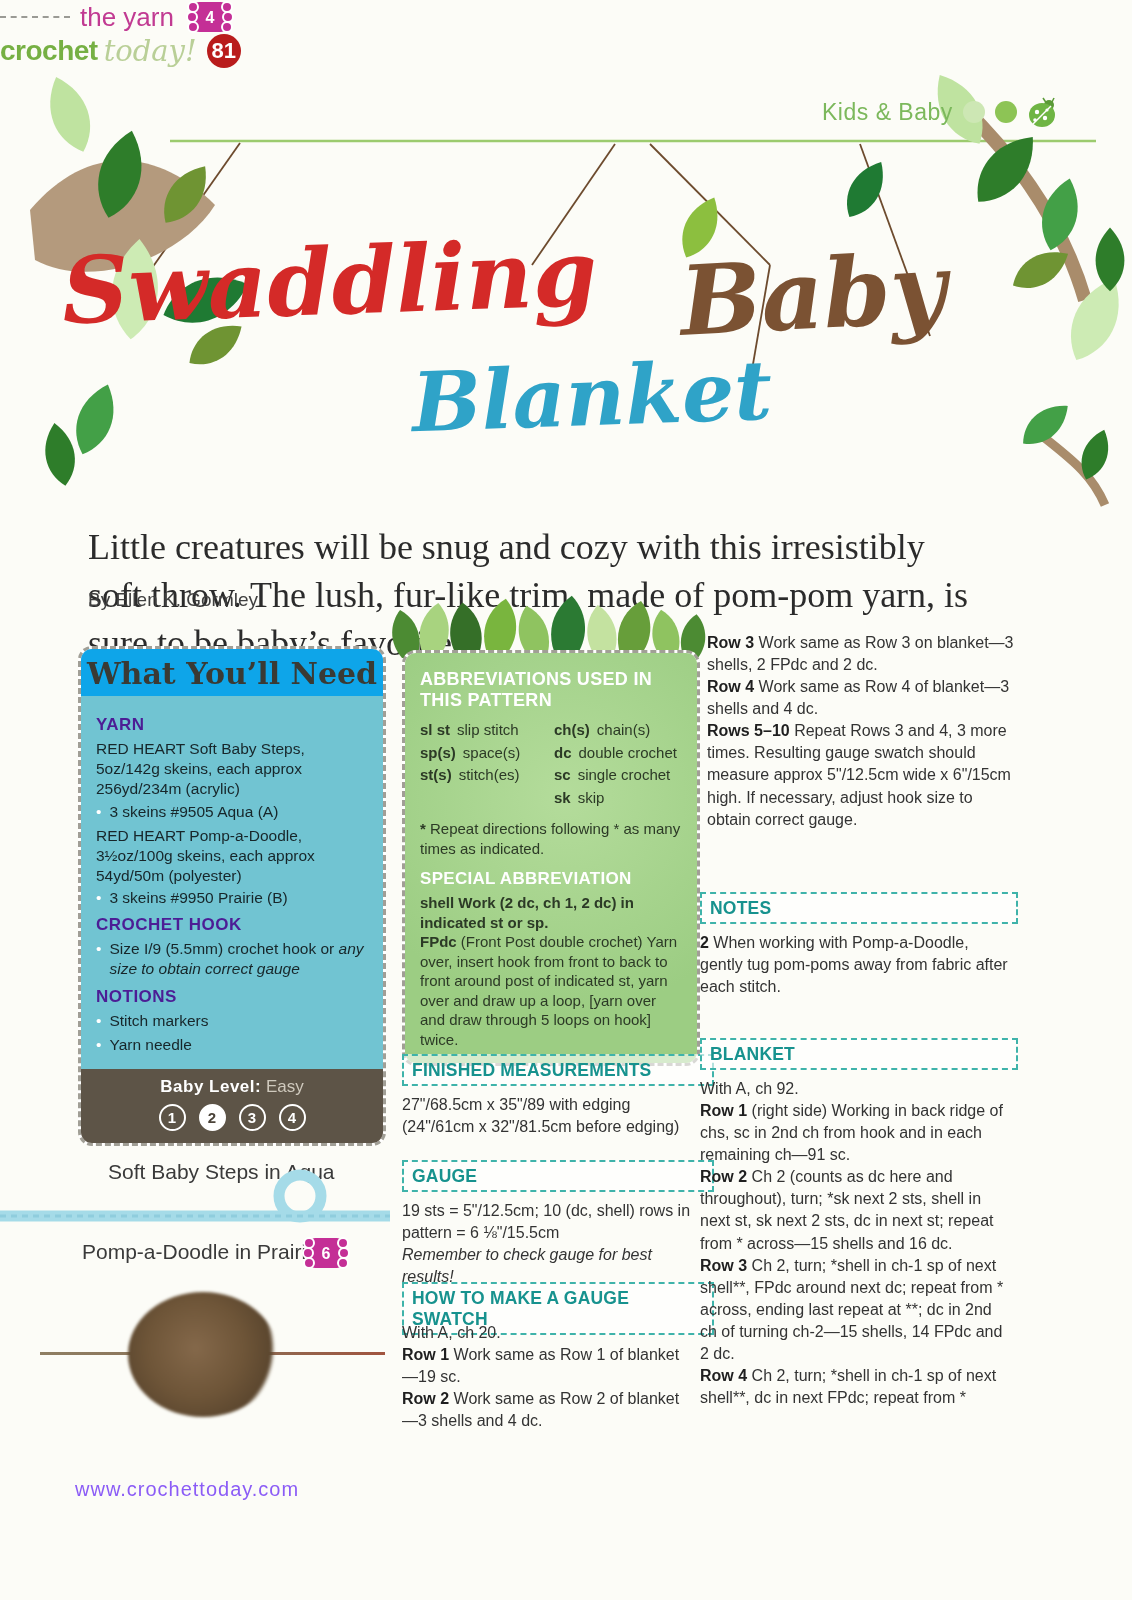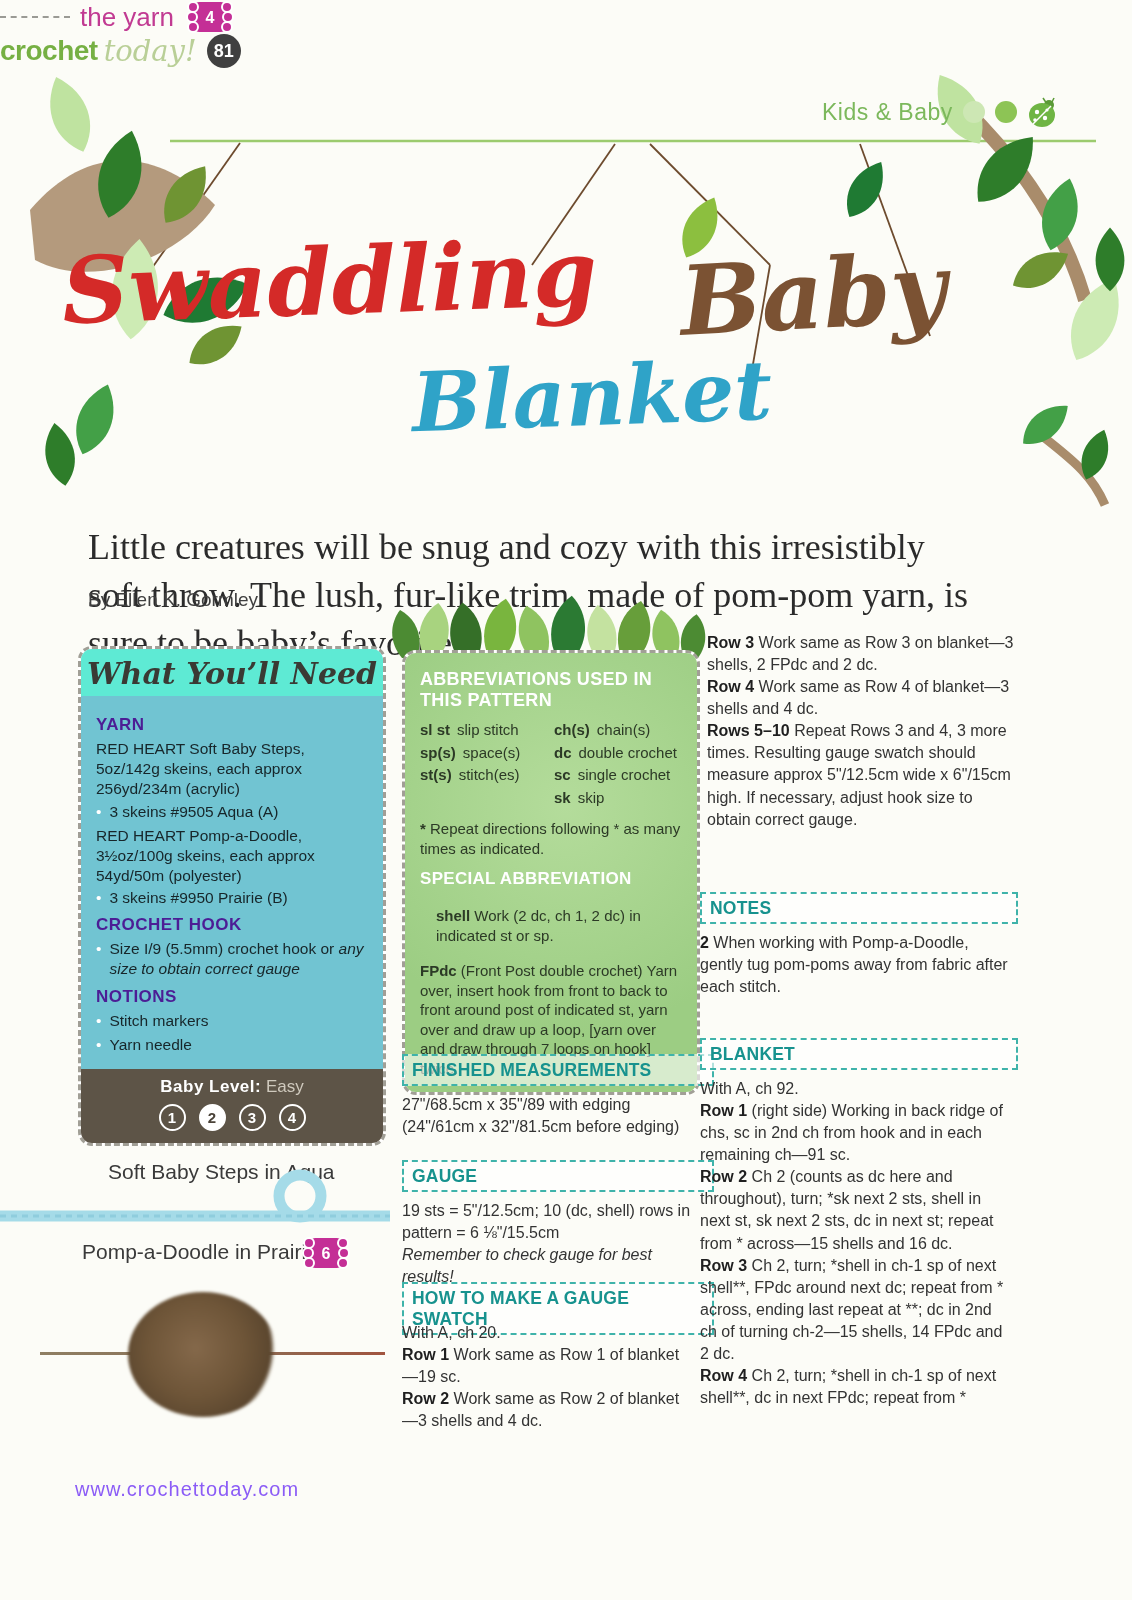--- a/index.html
+++ b/index.html
@@ -19,22 +19,22 @@
   .t-swaddling{left:62px;top:228px;font-size:92px;color:#d42a28;transform:rotate(-2deg);}
   .t-baby{left:680px;top:238px;font-size:96px;color:#7b5233;transform:rotate(-3deg);}
   .t-blanket{left:412px;top:348px;font-size:82px;color:#2fa3c8;transform:rotate(-2deg);}
 
   .intro{left:88px;top:488px;width:890px;font-family:"Liberation Serif",serif;font-size:36px;line-height:1.33;color:#2b2b2b;}
   .byline{left:88px;top:570px;font-size:19px;color:#3f3f3f;}
 
   
   .stitch{border:3px dashed rgba(85,80,65,.55);border-radius:14px;background:#fff;}
   .wyn{left:78px;top:646px;width:302px;}
-  .wyn-head{background:#5eead4;border-radius:11px 11px 0 0;text-align:center;padding:7px 0 5px;
-            font-family:"DejaVu Serif","Liberation Serif",serif;font-style:italic;font-weight:bold;font-size:30px;color:#3a3a34;}
+  .wyn-head{background:#0ea5e9;border-radius:11px 11px 0 0;text-align:center;padding:7px 0 5px;
+            font-family:"DejaVu Serif","Liberation Serif",serif;font-weight:bold;font-size:30px;color:#3a3a34;}
   .wyn-body{background:#71c4d2;padding:12px 15px 10px;font-size:15.5px;line-height:1.3;color:#17262a;}
   .wyn-body h4{margin:6px 0 3px;font-size:17px;color:#4c1d95;letter-spacing:.5px;}
   .wyn-body p{margin:0 0 2px;}
   .bullet{display:flex;gap:8px;margin:2px 0 4px;}
   .bullet .b{color:#fff;}
   .skillbar{background:#5d5447;border-radius:0 0 11px 11px;text-align:center;padding:8px 0 12px;color:#fff;}
   .skillbar .sl{font-size:17px;}
   .skillbar .sl b{letter-spacing:.5px;}
   .skillbar .sl .easy{color:#cfc9bd;}
   .circles{display:flex;justify-content:center;gap:13px;margin-top:7px;}
@@ -83,21 +83,21 @@
   .r-notes-h{left:700px;top:892px;width:298px;}
   .r-notes-t{left:700px;top:932px;}
   .r-blanket-h{left:700px;top:1038px;width:298px;}
   .r-blanket-t{left:700px;top:1078px;}
 
   
   .footer-url{left:75px;top:1478px;font-size:20px;color:#8b5cf6;letter-spacing:1px;}
   .footer-logo{left:842px;top:1460px;display:flex;align-items:center;gap:6px;}
   .flw1{font-size:28px;font-weight:bold;color:#76b043;letter-spacing:-.5px;}
   .flw2{font-family:"DejaVu Serif","Liberation Serif",serif;font-style:italic;font-size:29px;color:#b9cf97;}
-  .fpage{width:34px;height:34px;border-radius:50%;background:#404040;color:#fff;font-weight:bold;font-size:18px;
+  .fpage{width:34px;height:34px;border-radius:50%;background:#b91c1c;color:#fff;font-weight:bold;font-size:22px;
          display:flex;align-items:center;justify-content:center;margin-left:4px;}
 </style>
 </head>
 <body>
 
 <div class="page">
 
   <svg class="abs" style="left:0;top:0;" width="1132" height="520" viewBox="0 0 1132 520">
     <defs>
       <path id="leaf" d="M0,-26 C15,-13 17,9 0,27 C-17,9 -15,-13 0,-26 Z"></path>
@@ -256,22 +256,22 @@
               <span>single crochet</span>
             </div>
           <div class="abbr-row">
               <b>sk</b>
               <span>skip</span>
             </div>
         </div>
       </div>
       <p class="starnote" style="margin:9px 0 0;"><b>*</b><span> Repeat directions following * as many times as indicated.</span></p>
       <div class="sp-title">SPECIAL ABBREVIATION</div>
-      <p style="margin:16px;"><b>shell</b><span> Work (2 dc, ch 1, 2 dc) in indicated st or sp.</span></p>
-      <p style="margin:0;"><b>FPdc</b><span> (Front Post double crochet) Yarn over, insert hook from front to back to front around post of indicated st, yarn over and draw up a loop, [yarn over and draw through 7 loops on hook] twice.</span></p>
+      <p style="margin:0;font-weight:bold;"><b>shell</b><span> Work (2 dc, ch 1, 2 dc) in indicated st or sp.</span></p>
+      <p style="margin:0;"><b>FPdc</b><span> (Front Post double crochet) Yarn over, insert hook from front to back to front around post of indicated st, yarn over and draw up a loop, [yarn over and draw through 5 loops on hook] twice.</span></p>
     </div>
   </div>
 
   <div class="abs theading mid m-meas-h">FINISHED MEASUREMENTS</div>
   <div class="abs col-txt mid m-meas-t">27"/68.5cm x 35"/89 with edging (24"/61cm x 32"/81.5cm before edging)</div>
 
   <div class="abs theading mid m-gauge-h">GAUGE</div>
   <div class="abs col-txt mid m-gauge-t">
     <p>19 sts = 5"/12.5cm; 10 (dc, shell) rows in pattern = 6 ⅛"/15.5cm</p>
     <p class="italic">Remember to check gauge for best results!</p>

